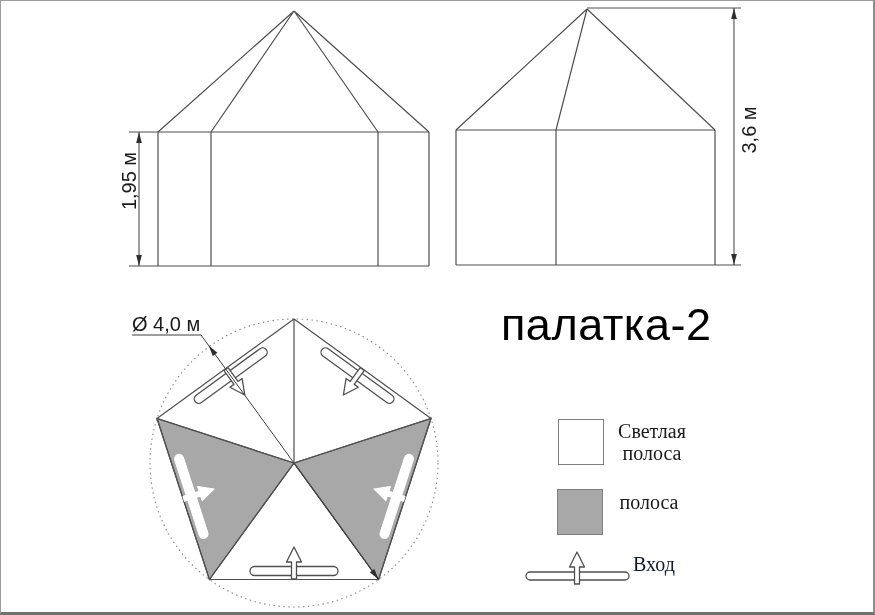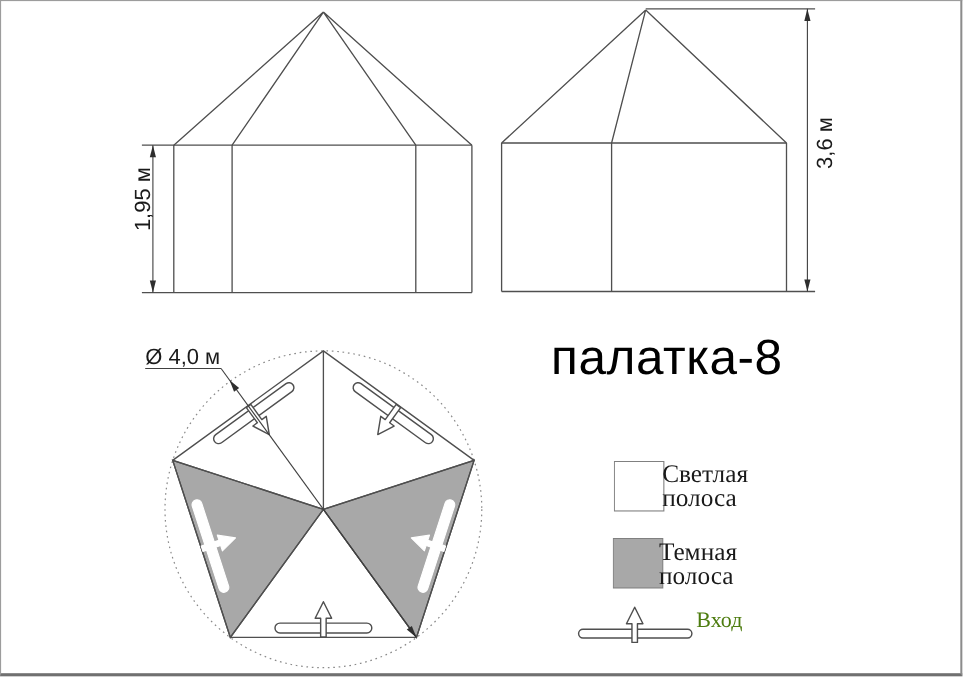--- a/index.html
+++ b/index.html
@@ -23,28 +23,28 @@
 
   
   .title {
     position:absolute; left:500px; top:293px;
     font-size:45px; line-height:62px; color:#000000; letter-spacing:0.5px;
   }
 
   
   .swatch { position:absolute; }
   .leg-label {
-    position:absolute; width:100px; 
-    font-family:"Liberation Serif", serif; font-size:23px; line-height:22px; color:#1a1a1a;
+    position:absolute; width:100px; text-align:center;
+    font-family:"Liberation Serif", serif; font-size:20px; line-height:22px; color:#1a1a1a;
   }
   .leg-label-light { left:601px; top:419px; }
   .leg-label-dark  { left:598px; top:490px; }
   .entrance-label  {
     position:absolute; left:632px; top:552px;
-    font-family:"Liberation Serif", serif; font-size:20px; color:#4d7c0f;
+    font-family:"Liberation Serif", serif; font-size:20px; color:#0f172a;
   }
 </style>
 </head>
 <body>
 
 <div class="page">
 
   <svg class="drawing" width="875" height="615" viewBox="0 0 875 615">
     <defs>
       <g id="ent">
@@ -95,34 +95,33 @@
       <text class="dimtext" x="131" y="330">Ø 4,0 м</text>
     </g>
 
     <g>
       <rect class="ent-outline" x="525" y="571" width="103" height="8" rx="4"></rect>
       <use href="#ent-arrow" class="ent-outline" transform="translate(576,575) rotate(180)"></use>
     </g>
   </svg>
 
   <div class="title">
-    <div>палатка-8</div>
+    <div>палатка-2</div>
   </div>
 
   <svg class="swatch" style="left:557px; top:418px;" width="47" height="47">
     <rect x="0.5" y="0.5" width="45" height="45" stroke-width="1" stroke="#808080" fill="#ffffff"></rect>
   </svg>
   <div class="leg-label leg-label-light">
     <div>Светлая</div>
     <div>полоса</div>
   </div>
 
   <svg class="swatch" style="left:556px; top:488px;" width="47" height="47">
     <rect x="0.5" y="0.5" width="45" height="45" stroke-width="1" stroke="#808080" fill="#a8a8a8"></rect>
   </svg>
   <div class="leg-label leg-label-dark">
-    <div>Темная</div>
     <div>полоса</div>
   </div>
 
   <div class="entrance-label">Вход</div>
 
 </div>
 
 </body></html>

